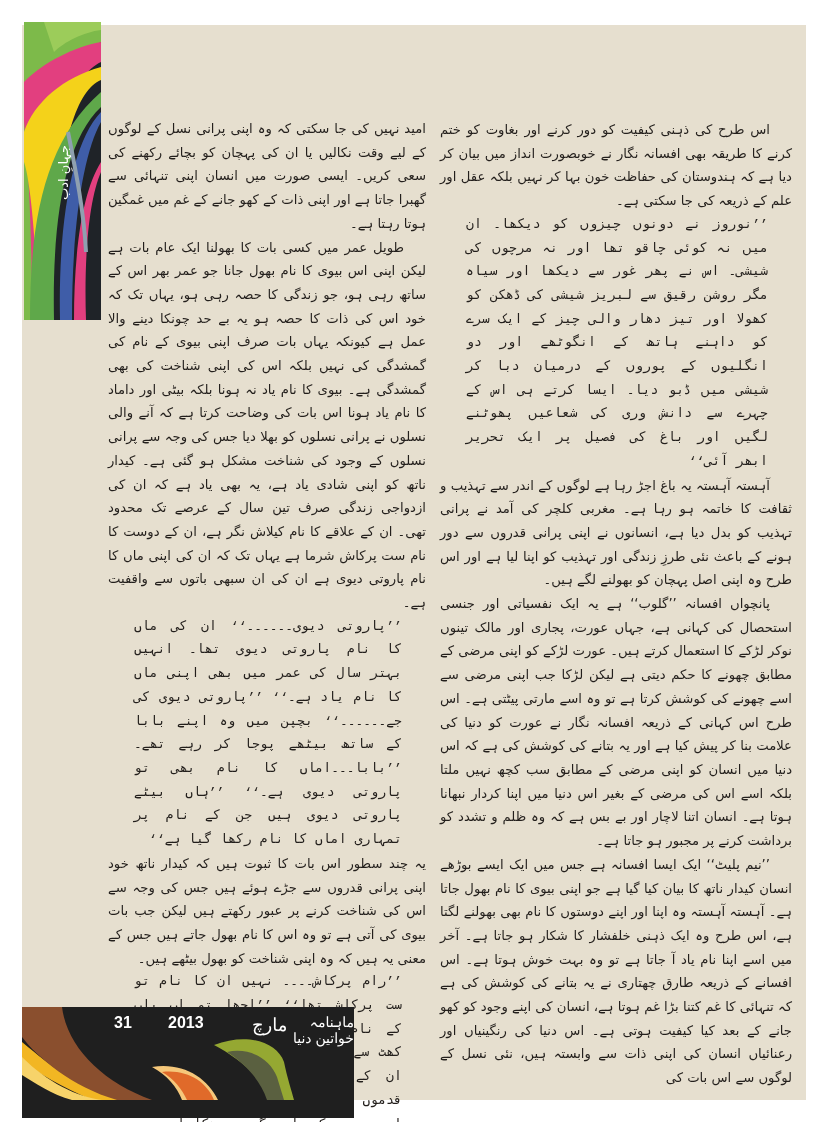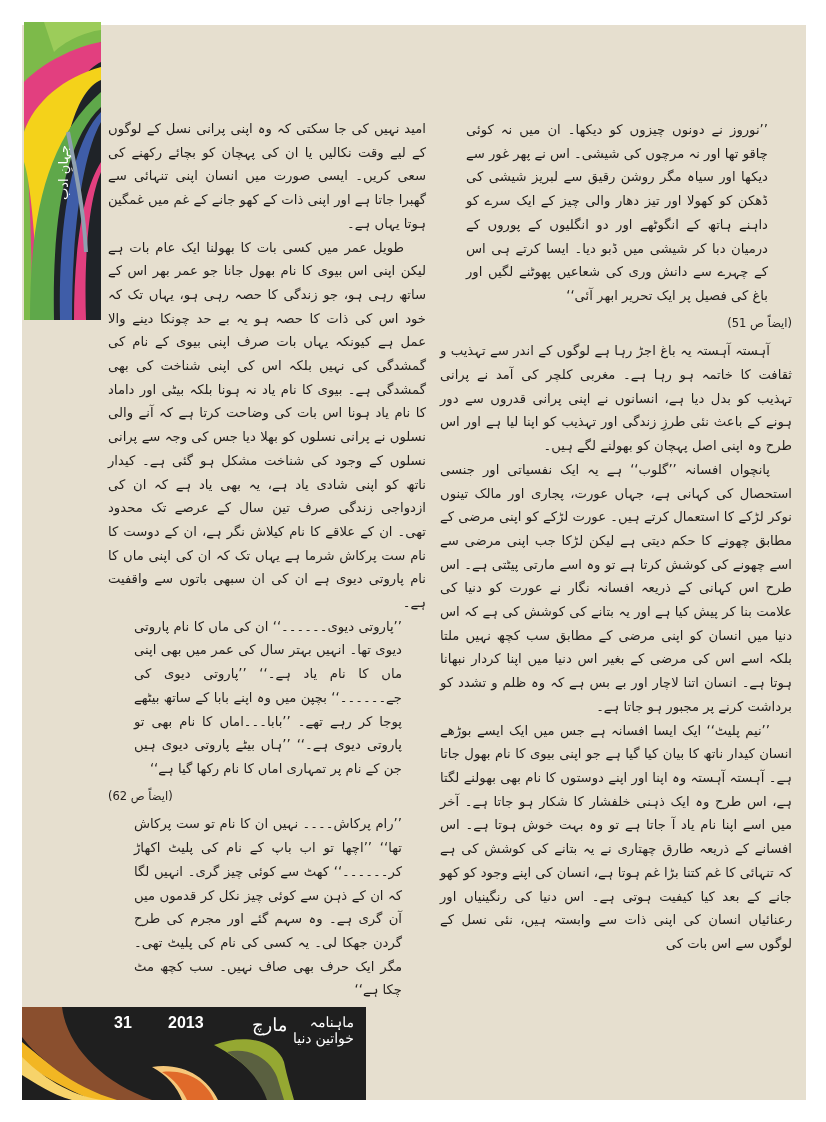--- a/index.html
+++ b/index.html
@@ -7,24 +7,24 @@
   .page{position:absolute;left:22px;top:25px;width:784px;height:1075px;background:#e6dfcf;}
   .side-art{position:absolute;left:24px;top:22px;width:77px;height:298px;overflow:hidden;background:#1f2328;}
   .side-art svg{display:block;}
   .side-title{position:absolute;left:28px;top:40px;width:22px;height:220px;display:flex;align-items:center;justify-content:center;}
   .side-title span{writing-mode:vertical-rl;transform:rotate(180deg);color:#ffffff;font-size:13px;white-space:nowrap;}
   .col{position:absolute;direction:rtl;text-align:justify;color:#231f1c;font-family:"DejaVu Sans",sans-serif;font-size:13.2px;line-height:23.7px;}
   .col-right{left:440px;top:118px;width:352px;}
   .col-left{left:108px;top:117px;width:318px;}
   .col p{margin:0;text-indent:0;}
   .col p.indent{text-indent:22px;}
-  .col p.quote{padding-right:24px;padding-left:26px;text-align:justify;}
+  .col p.quote{padding-right:24px;padding-left:26px;text-align:justify;font-family:Liberation Mono, monospace;}
   .col p.ref{text-align:right;font-size:11.5px;margin:4px 0;}
   .col p.ref-inline{text-align:left;}
-  .footer{position:absolute;left:22px;top:1007px;width:332px;height:93px;background:#1f1f1f;overflow:hidden;padding-left:12px;}
+  .footer{position:absolute;left:22px;top:1007px;width:332px;height:111px;background:#1f1f1f;overflow:hidden;}
   .footer svg{position:absolute;left:0;top:0;}
   .footer-text{position:absolute;left:0;top:7px;width:332px;height:24px;color:#ffffff;font-weight:bold;}
   .fnum{position:absolute;font-family:"Liberation Sans",sans-serif;font-size:16px;}
   .fpage{left:92px;}
   .fyear{left:146px;}
   .fmonth{left:230px;font-size:18px;font-weight:normal;direction:rtl;}
   .fmag{left:268px;font-size:14px;font-weight:normal;direction:rtl;}
 </style>
 </head>
 <body>
@@ -42,32 +42,32 @@
     <path d="M50 298 C50 230 58 170 77 140 L77 150 C64 180 60 240 62 298 Z" fill="#e23f7f"></path>
     <path d="M20 0 L77 0 L77 8 C60 10 40 20 30 30 Z" fill="#9ccc5a"></path>
     <path d="M44 110 C52 150 60 190 62 230" stroke="#8fa0b0" stroke-width="4" fill="none"></path>
   </svg>
   <div class="side-title">
     <span>جہانِ ادب</span>
   </div>
 </div>
 
 <div class="col col-right">
+  <p class="indent">اس طرح کی ذہنی کیفیت کو دور کرنے اور بغاوت کو ختم کرنے کا طریقہ بھی افسانہ نگار نے خوبصورت انداز میں بیان کر دیا ہے کہ ہندوستان کی حفاظت خون بہا کر نہیں بلکہ عقل اور علم کے ذریعہ کی جا سکتی ہے۔</p>
   <p class="quote">’’نوروز نے دونوں چیزوں کو دیکھا۔ ان میں نہ کوئی چاقو تھا اور نہ مرچوں کی شیشی۔ اس نے پھر غور سے دیکھا اور سیاہ مگر روشن رقیق سے لبریز شیشی کی ڈھکن کو کھولا اور تیز دھار والی چیز کے ایک سرے کو داہنے ہاتھ کے انگوٹھے اور دو انگلیوں کے پوروں کے درمیان دبا کر شیشی میں ڈبو دیا۔ ایسا کرتے ہی اس کے چہرے سے دانش وری کی شعاعیں پھوٹنے لگیں اور باغ کی فصیل پر ایک تحریر ابھر آئی‘‘</p>
-  <p class="ref">(ایضاً ص 51)</p>
   <p class="indent">آہستہ آہستہ یہ باغ اجڑ رہا ہے لوگوں کے اندر سے تہذیب و ثقافت کا خاتمہ ہو رہا ہے۔ مغربی کلچر کی آمد نے پرانی تہذیب کو بدل دیا ہے، انسانوں نے اپنی پرانی قدروں سے دور ہونے کے باعث نئی طرزِ زندگی اور تہذیب کو اپنا لیا ہے اور اس طرح وہ اپنی اصل پہچان کو بھولنے لگے ہیں۔</p>
   <p class="indent">پانچواں افسانہ ’’گلوب‘‘ ہے یہ ایک نفسیاتی اور جنسی استحصال کی کہانی ہے، جہاں عورت، پجاری اور مالک تینوں نوکر لڑکے کا استعمال کرتے ہیں۔ عورت لڑکے کو اپنی مرضی کے مطابق چھونے کا حکم دیتی ہے لیکن لڑکا جب اپنی مرضی سے اسے چھونے کی کوشش کرتا ہے تو وہ اسے مارتی پیٹتی ہے۔ اس طرح اس کہانی کے ذریعہ افسانہ نگار نے عورت کو دنیا کی علامت بنا کر پیش کیا ہے اور یہ بتانے کی کوشش کی ہے کہ اس دنیا میں انسان کو اپنی مرضی کے مطابق سب کچھ نہیں ملتا بلکہ اسے اس کی مرضی کے بغیر اس دنیا میں اپنا کردار نبھانا ہوتا ہے۔ انسان اتنا لاچار اور بے بس ہے کہ وہ ظلم و تشدد کو برداشت کرنے پر مجبور ہو جاتا ہے۔</p>
   <p class="indent">’’نیم پلیٹ‘‘ ایک ایسا افسانہ ہے جس میں ایک ایسے بوڑھے انسان کیدار ناتھ کا بیان کیا گیا ہے جو اپنی بیوی کا نام بھول جاتا ہے۔ آہستہ آہستہ وہ اپنا اور اپنے دوستوں کا نام بھی بھولنے لگتا ہے، اس طرح وہ ایک ذہنی خلفشار کا شکار ہو جاتا ہے۔ آخر میں اسے اپنا نام یاد آ جاتا ہے تو وہ بہت خوش ہوتا ہے۔ اس افسانے کے ذریعہ طارق چھتاری نے یہ بتانے کی کوشش کی ہے کہ تنہائی کا غم کتنا بڑا غم ہوتا ہے، انسان کی اپنے وجود کو کھو جانے کے بعد کیا کیفیت ہوتی ہے۔ اس دنیا کی رنگینیاں اور رعنائیاں انسان کی اپنی ذات سے وابستہ ہیں، نئی نسل کے لوگوں سے اس بات کی</p>
 </div>
 
 <div class="col col-left">
-  <p>امید نہیں کی جا سکتی کہ وہ اپنی پرانی نسل کے لوگوں کے لیے وقت نکالیں یا ان کی پہچان کو بچائے رکھنے کی سعی کریں۔ ایسی صورت میں انسان اپنی تنہائی سے گھبرا جاتا ہے اور اپنی ذات کے کھو جانے کے غم میں غمگین ہوتا یہاں ہے۔</p>
+  <p>امید نہیں کی جا سکتی کہ وہ اپنی پرانی نسل کے لوگوں کے لیے وقت نکالیں یا ان کی پہچان کو بچائے رکھنے کی سعی کریں۔ ایسی صورت میں انسان اپنی تنہائی سے گھبرا جاتا ہے اور اپنی ذات کے کھو جانے کے غم میں غمگین ہوتا رہتا ہے۔</p>
   <p class="indent">طویل عمر میں کسی بات کا بھولنا ایک عام بات ہے لیکن اپنی اس بیوی کا نام بھول جانا جو عمر بھر اس کے ساتھ رہی ہو، جو زندگی کا حصہ رہی ہو، یہاں تک کہ خود اس کی ذات کا حصہ ہو یہ بے حد چونکا دینے والا عمل ہے کیونکہ یہاں بات صرف اپنی بیوی کے نام کی گمشدگی کی نہیں بلکہ اس کی اپنی شناخت کی بھی گمشدگی ہے۔ بیوی کا نام یاد نہ ہونا بلکہ بیٹی اور داماد کا نام یاد ہونا اس بات کی وضاحت کرتا ہے کہ آنے والی نسلوں نے پرانی نسلوں کو بھلا دیا جس کی وجہ سے پرانی نسلوں کے وجود کی شناخت مشکل ہو گئی ہے۔ کیدار ناتھ کو اپنی شادی یاد ہے، یہ بھی یاد ہے کہ ان کی ازدواجی زندگی صرف تین سال کے عرصے تک محدود تھی۔ ان کے علاقے کا نام کیلاش نگر ہے، ان کے دوست کا نام ست پرکاش شرما ہے یہاں تک کہ ان کی اپنی ماں کا نام پاروتی دیوی ہے ان کی ان سبھی باتوں سے واقفیت ہے۔</p>
   <p class="quote">’’پاروتی دیوی۔۔۔۔۔۔‘‘ ان کی ماں کا نام پاروتی دیوی تھا۔ انہیں بہتر سال کی عمر میں بھی اپنی ماں کا نام یاد ہے۔‘‘ ’’پاروتی دیوی کی جے۔۔۔۔۔۔‘‘ بچپن میں وہ اپنے بابا کے ساتھ بیٹھے پوجا کر رہے تھے۔ ’’بابا۔۔۔اماں کا نام بھی تو پاروتی دیوی ہے۔‘‘ ’’ہاں بیٹے پاروتی دیوی ہیں جن کے نام پر تمہاری اماں کا نام رکھا گیا ہے‘‘</p>
-  <p class="ref ref-inline">(ایضاً ص 62)</p>
+  <p>یہ چند سطور اس بات کا ثبوت ہیں کہ کیدار ناتھ خود اپنی پرانی قدروں سے جڑے ہوئے ہیں جس کی وجہ سے اس کی شناخت کرنے پر عبور رکھتے ہیں لیکن جب بات بیوی کی آتی ہے تو وہ اس کا نام بھول جاتے ہیں جس کے معنی یہ ہیں کہ وہ اپنی شناخت کو بھول بیٹھے ہیں۔</p>
   <p class="quote">’’رام پرکاش۔۔۔۔ نہیں ان کا نام تو ست پرکاش تھا‘‘ ’’اچھا تو اب باپ کے نام کی پلیٹ اکھاڑ کر۔۔۔۔۔۔‘‘ کھٹ سے کوئی چیز گری۔ انہیں لگا کہ ان کے ذہن سے کوئی چیز نکل کر قدموں میں آن گری ہے۔ وہ سہم گئے اور مجرم کی طرح گردن جھکا لی۔ یہ کسی کی نام کی پلیٹ تھی۔ مگر ایک حرف بھی صاف نہیں۔ سب کچھ مٹ چکا ہے‘‘</p>
 
 </div>
 
 <div class="footer">
   <svg width="332" height="93" viewBox="0 0 332 93">
     <rect width="332" height="93" fill="#1f1f1f"></rect>
     <path d="M0 35 C30 60 60 85 110 93 L70 93 C40 80 15 65 0 55 Z" fill="#f2b623"></path>
     <path d="M0 0 L40 0 C45 40 80 75 130 93 L95 93 C50 80 15 50 0 30 Z" fill="#8a4f2e"></path>
     <path d="M0 50 C25 75 55 90 80 93 L50 93 C30 88 12 75 0 68 Z" fill="#f7d36a"></path>

